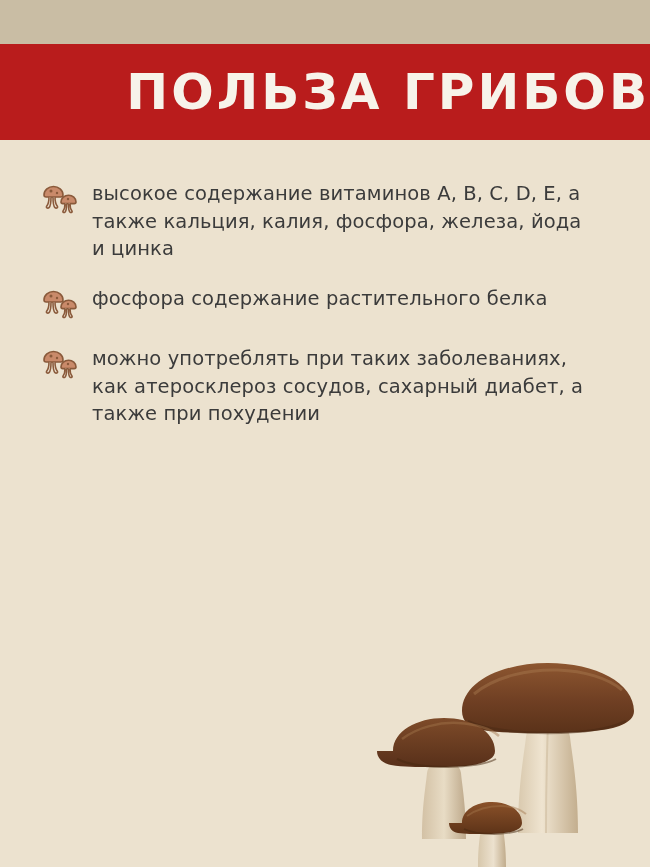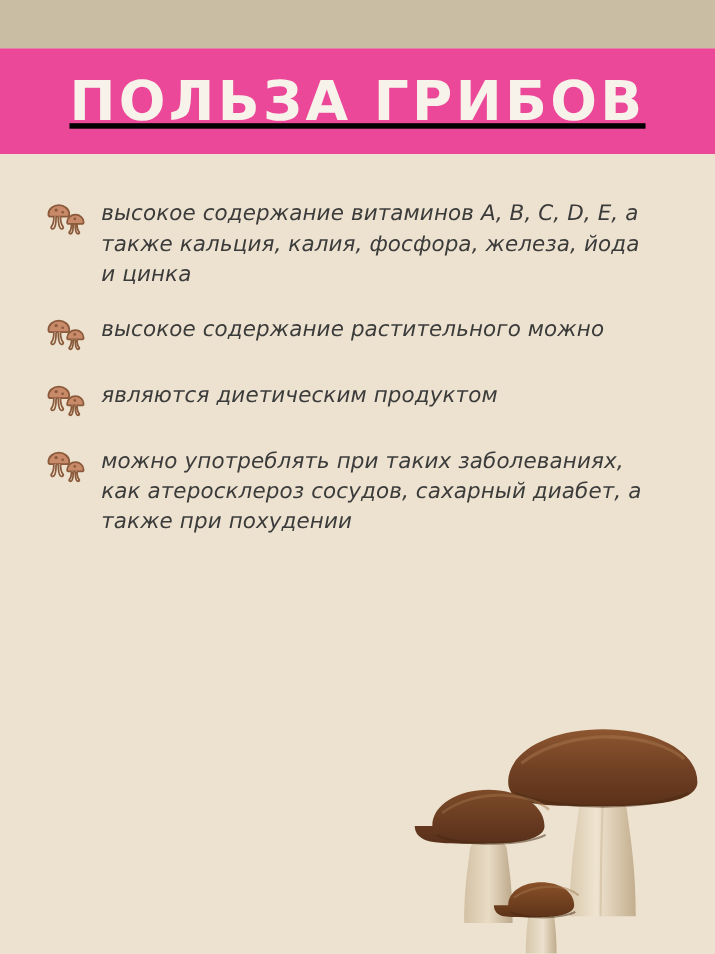--- a/index.html
+++ b/index.html
@@ -31,25 +31,24 @@
     height: 44px;
     background: #c9bda4;
   }
 
   .title-band {
     position: absolute;
     top: 44px;
     left: 0;
     width: 650px;
     height: 96px;
-    background: #ec4899;
+    background: #b91c1c;
     display: flex;
     align-items: center;
-    justify-content: center;
-    text-decoration: underline;
+    justify-content: flex-end;
   }
 
   .title-text {
     font-family: "DejaVu Sans", sans-serif;
     font-weight: bold;
     font-size: 50px;
     letter-spacing: 3px;
     color: #f7f3ea;
     text-transform: uppercase;
     line-height: 1;
@@ -60,21 +59,20 @@
     position: absolute;
     top: 180px;
     left: 40px;
     width: 560px;
   }
 
   .list-item {
     display: flex;
     align-items: flex-start;
     margin-bottom: 22px;
-    font-style: italic;
   }
 
   .bullet-icon {
     flex: 0 0 auto;
     width: 44px;
     height: 36px;
     margin-top: 2px;
     margin-right: 8px;
   }
 
@@ -137,41 +135,23 @@
             <path d="M15 15c0 4 .6 7 2.2 9 1.2 1.5-.8 2.8-2.2 1.6-1.6-1.4-2-5-2-10.6" fill="#f3e9d8"></path>
             <path d="M21 20c0-4 3.6-6.8 7.6-6.8S36 16 36 20c0 1.1-.8 1.6-1.8 1.6H22.8c-1 0-1.8-.5-1.8-1.6z" fill="#c98a6a"></path>
             <path d="M25 21.6c0 3.2-.5 5.6-1.8 7.2-1 1.2.6 2.2 1.8 1.3 1.3-1.1 1.6-4 1.6-8.5" fill="#f3e9d8"></path>
             <path d="M30 21.6c0 3.2.5 5.6 1.8 7.2 1 1.2-.6 2.2-1.8 1.3-1.3-1.1-1.6-4-1.6-8.5" fill="#f3e9d8"></path>
           </g>
           <circle cx="11" cy="9" r="1.5" fill="#8a5a3b"></circle>
           <circle cx="17" cy="11" r="1.2" fill="#8a5a3b"></circle>
           <circle cx="28" cy="17" r="1.2" fill="#8a5a3b"></circle>
         </svg>
       </span>
-      <span class="item-text">высокое содержание растительного можно</span>
+      <span class="item-text">фосфора содержание растительного белка</span>
     </div>
 
-    <div class="list-item">
-      <span class="bullet-icon">
-        <svg viewBox="0 0 44 36" width="44" height="36" xmlns="http://www.w3.org/2000/svg">
-          <g stroke="#8a5a3b" stroke-width="1.6" fill="none">
-            <path d="M4 13c0-5 4.5-8.5 9.5-8.5S23 8 23 13c0 1.4-1 2-2.2 2H6.2C5 15 4 14.4 4 13z" fill="#c98a6a"></path>
-            <path d="M9 15c0 4 -0.6 7 -2.2 9 -1.2 1.5 .8 2.8 2.2 1.6 1.6-1.4 2-5 2-10.6" fill="#f3e9d8"></path>
-            <path d="M15 15c0 4 .6 7 2.2 9 1.2 1.5-.8 2.8-2.2 1.6-1.6-1.4-2-5-2-10.6" fill="#f3e9d8"></path>
-            <path d="M21 20c0-4 3.6-6.8 7.6-6.8S36 16 36 20c0 1.1-.8 1.6-1.8 1.6H22.8c-1 0-1.8-.5-1.8-1.6z" fill="#c98a6a"></path>
-            <path d="M25 21.6c0 3.2-.5 5.6-1.8 7.2-1 1.2.6 2.2 1.8 1.3 1.3-1.1 1.6-4 1.6-8.5" fill="#f3e9d8"></path>
-            <path d="M30 21.6c0 3.2.5 5.6 1.8 7.2 1 1.2-.6 2.2-1.8 1.3-1.3-1.1-1.6-4-1.6-8.5" fill="#f3e9d8"></path>
-          </g>
-          <circle cx="11" cy="9" r="1.5" fill="#8a5a3b"></circle>
-          <circle cx="17" cy="11" r="1.2" fill="#8a5a3b"></circle>
-          <circle cx="28" cy="17" r="1.2" fill="#8a5a3b"></circle>
-        </svg>
-      </span>
-      <span class="item-text">являются диетическим продуктом</span>
-    </div>
 
     <div class="list-item">
       <span class="bullet-icon">
         <svg viewBox="0 0 44 36" width="44" height="36" xmlns="http://www.w3.org/2000/svg">
           <g stroke="#8a5a3b" stroke-width="1.6" fill="none">
             <path d="M4 13c0-5 4.5-8.5 9.5-8.5S23 8 23 13c0 1.4-1 2-2.2 2H6.2C5 15 4 14.4 4 13z" fill="#c98a6a"></path>
             <path d="M9 15c0 4 -0.6 7 -2.2 9 -1.2 1.5 .8 2.8 2.2 1.6 1.6-1.4 2-5 2-10.6" fill="#f3e9d8"></path>
             <path d="M15 15c0 4 .6 7 2.2 9 1.2 1.5-.8 2.8-2.2 1.6-1.6-1.4-2-5-2-10.6" fill="#f3e9d8"></path>
             <path d="M21 20c0-4 3.6-6.8 7.6-6.8S36 16 36 20c0 1.1-.8 1.6-1.8 1.6H22.8c-1 0-1.8-.5-1.8-1.6z" fill="#c98a6a"></path>
             <path d="M25 21.6c0 3.2-.5 5.6-1.8 7.2-1 1.2.6 2.2 1.8 1.3 1.3-1.1 1.6-4 1.6-8.5" fill="#f3e9d8"></path>

